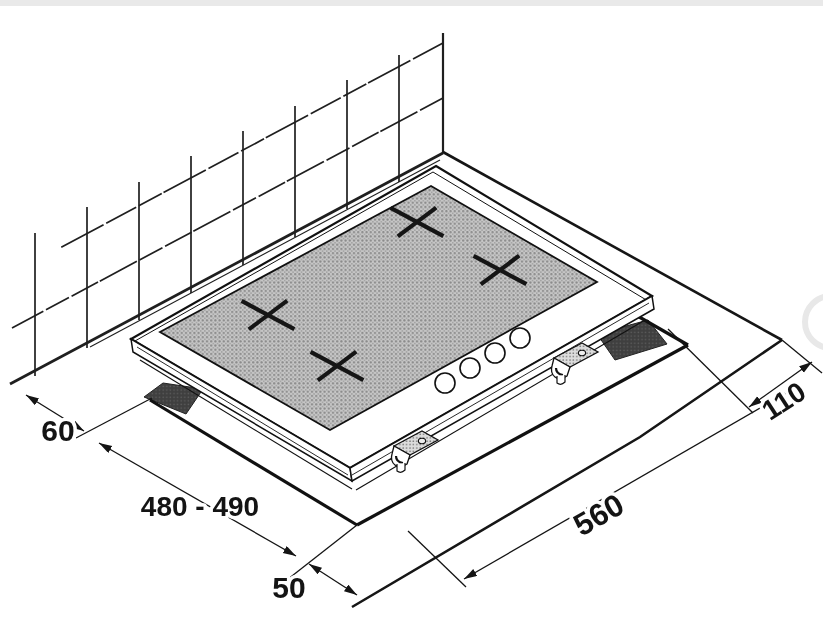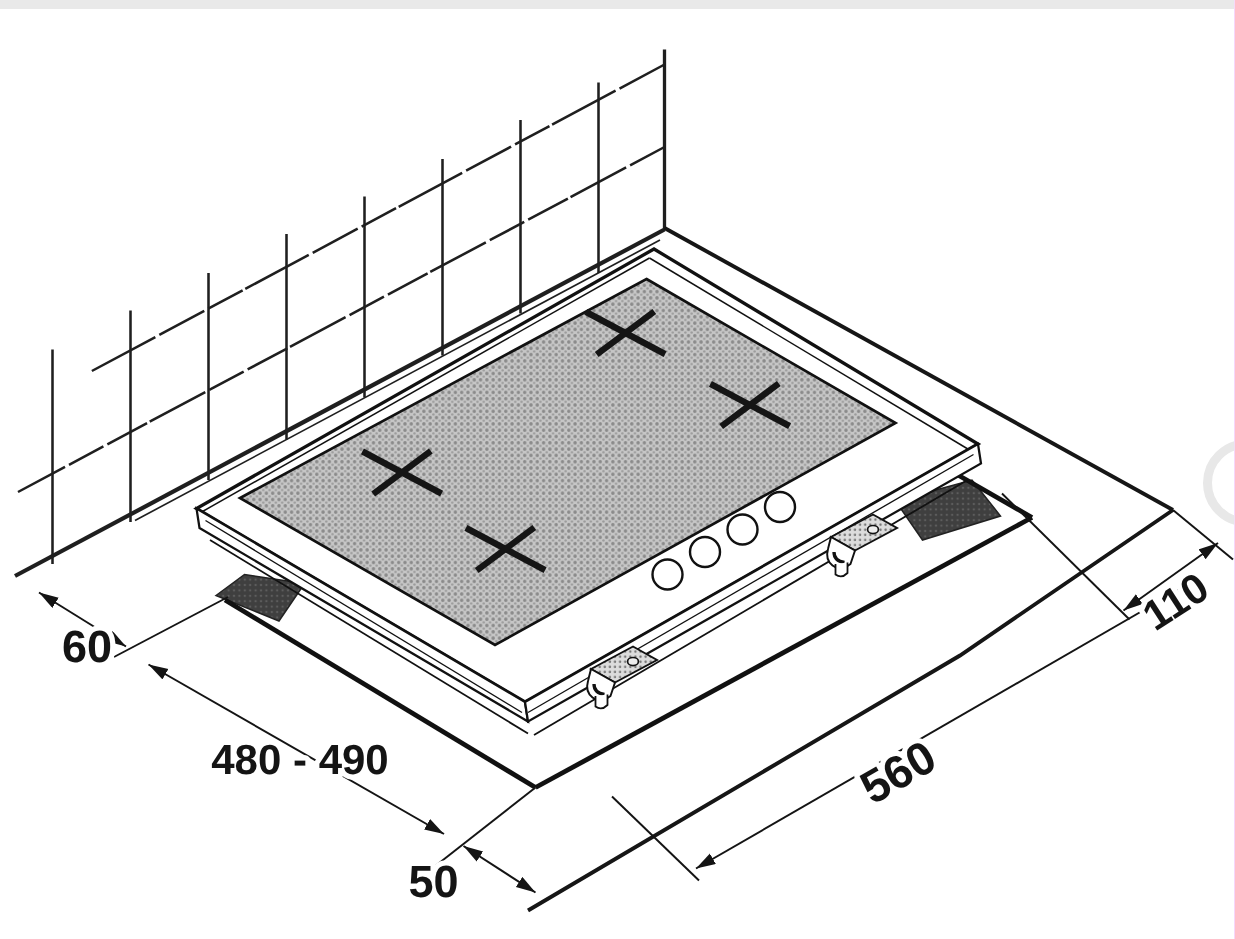--- a/index.html
+++ b/index.html
@@ -1,16 +1,16 @@
 <!DOCTYPE html>
 <html><head>
 <meta charset="utf-8">
 <style>
   html,body { margin:0; padding:0; background:#ffffff; }
-  .stage { position:relative; width:823px; height:626px; background:#d946ef; overflow:hidden;
+  .stage { position:relative; width:823px; height:626px; background:#84cc16; overflow:hidden;
            font-family:"Liberation Sans", sans-serif; }
   .stage svg { position:absolute; left:0; top:0; }
   text.dim {
     font-family:"Liberation Sans", sans-serif;
     font-weight:bold; fill:#141414;
     paint-order:stroke; stroke:#ffffff; stroke-width:7px; stroke-linejoin:round;
   }
   .sz30 { font-size:30px; }
   .sz28 { font-size:28px; }
   .sz31 { font-size:31px; }

